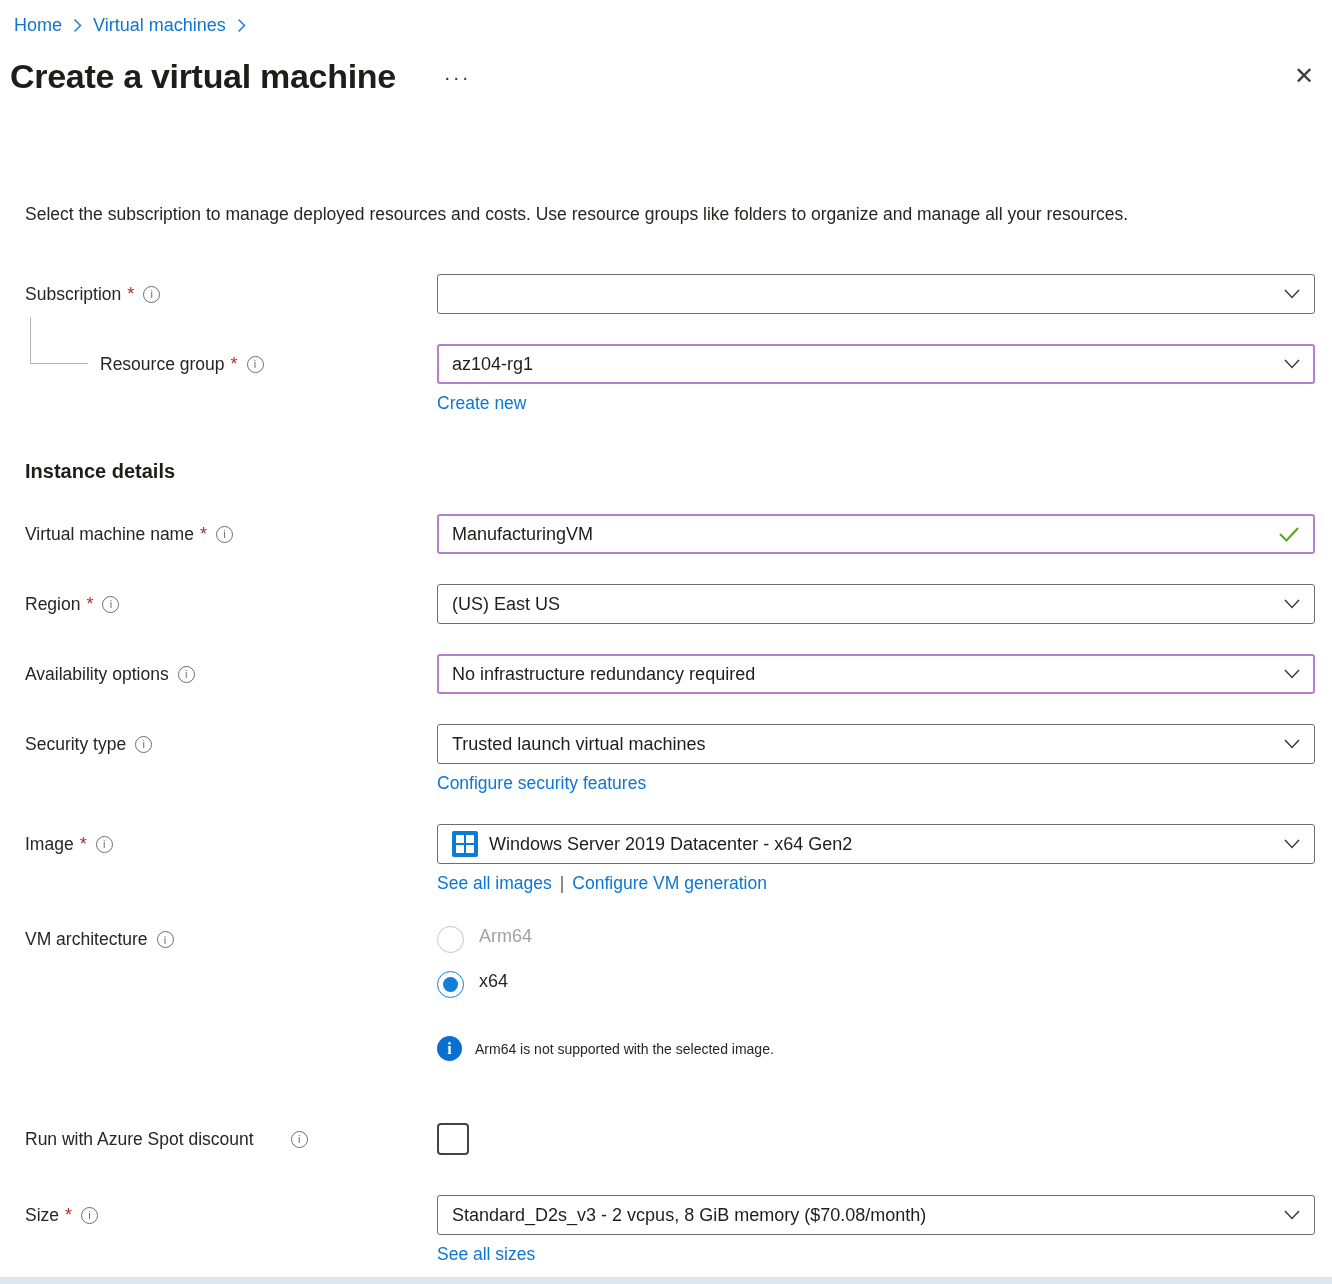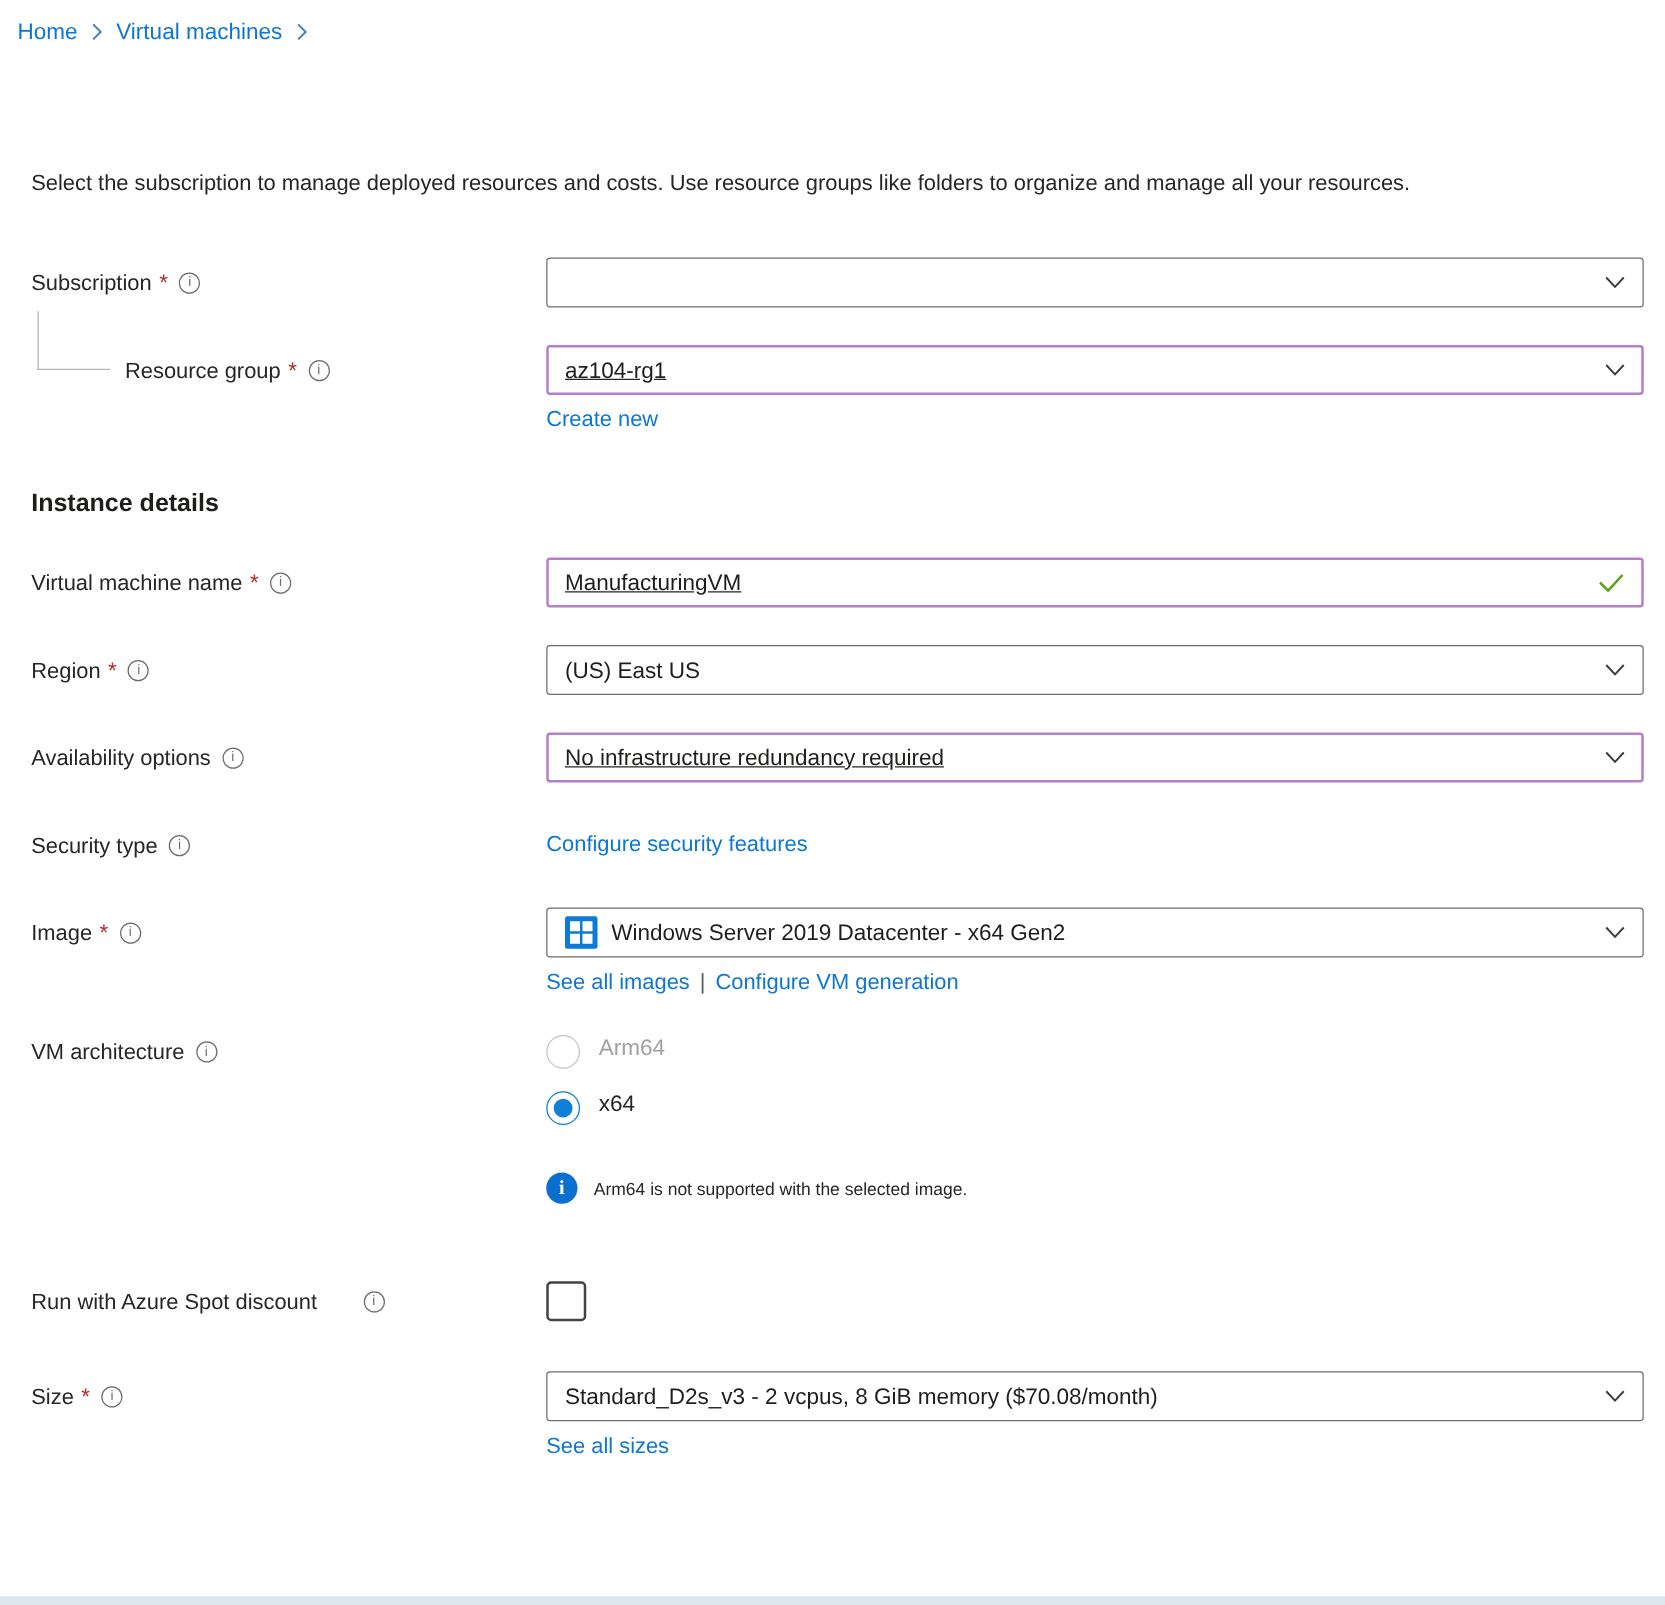--- a/index.html
+++ b/index.html
@@ -37,21 +37,21 @@
   .form{margin-top:44px;}
   .row{display:flex;margin-top:30px;position:relative;}
   .row.first{margin-top:0;}
   .label-col{width:437px;padding-left:25px;flex-shrink:0;display:flex;align-items:center;gap:9px;height:40px;}
   .indent .label-col{padding-left:100px;}
   .lbl{font-size:17.5px;color:var(--text);white-space:nowrap;}
   .req{color:var(--red);font-size:18px;margin-left:-3px;}
   .hint{width:17px;height:17px;min-width:17px;border:1px solid var(--gray-border);border-radius:50%;color:var(--gray-border);font-size:11px;display:flex;align-items:center;justify-content:center;cursor:pointer;font-style:normal;}
   .field-col{flex:1;margin-right:17px;min-width:0;}
   .combo,.textfield{height:40px;border:1px solid var(--gray-border);border-radius:3px;display:flex;align-items:center;padding:0 14px;background:#fff;cursor:pointer;}
-  .combo.purple,.textfield.purple{border:2px solid var(--purple);padding:0 13px;text-decoration:underline;}
+  .combo.purple,.textfield.purple{border:2px solid var(--purple);padding:0 13px;}
   .combo-text{font-size:18px;color:#1f1e1d;flex:1;white-space:nowrap;overflow:hidden;}
   .chev{display:flex;align-items:center;margin-left:12px;}
   .link{color:var(--blue);font-size:17.5px;text-decoration:none;cursor:pointer;}
   .sub-link{display:inline-block;margin-top:9px;}
   .link-sep{color:#5f5d5b;margin:0 8px;font-size:17.5px;}
   .connector{position:absolute;left:30px;top:-27px;width:58px;height:47px;border-left:1px solid #b5b2af;border-bottom:1px solid #b5b2af;}
 
   .section{margin:46px 0 0 25px;font-size:20px;font-weight:700;color:var(--title);height:28px;}
   .row.vmname{margin-top:26px;}
 
@@ -95,20 +95,25 @@
         </svg>
     </span>
     <a class="bc-link">Virtual machines</a>
     <span class="bc-sep">
       <svg width="9" height="15" viewBox="0 0 9 15">
           <path d="M1.5 1.5 L7.5 7.5 L1.5 13.5" fill="none" stroke="#3b80c6" stroke-width="1.6"></path>
         </svg>
     </span>
   </nav>
 
+  <div class="title-row">
+    <h1>Create a virtual machine</h1>
+    <span class="more">···</span>
+    <span class="close">✕</span>
+  </div>
 
   <p class="intro">Select the subscription to manage deployed resources and costs. Use resource groups like folders to organize and manage all your resources.</p>
 
   <div class="form">
 
     <div class="row first">
       <div class="label-col">
         <span class="lbl">Subscription</span>
         <span class="req">*</span>
         <span class="hint">i</span>
@@ -199,20 +204,28 @@
         </div>
       </div>
     </div>
 
     <div class="row">
       <div class="label-col">
         <span class="lbl">Security type</span>
         <span class="hint">i</span>
       </div>
       <div class="field-col">
+        <div class="combo">
+          <span class="combo-text">Trusted launch virtual machines</span>
+          <span class="chev">
+            <svg width="16" height="10" viewBox="0 0 16 10">
+                <path d="M1 1 L8 8.5 L15 1" fill="none" stroke="#3c3b39" stroke-width="1.5"></path>
+              </svg>
+          </span>
+        </div>
         <a class="link sub-link">Configure security features</a>
       </div>
     </div>
 
     <div class="row">
       <div class="label-col">
         <span class="lbl">Image</span>
         <span class="req">*</span>
         <span class="hint">i</span>
       </div>

